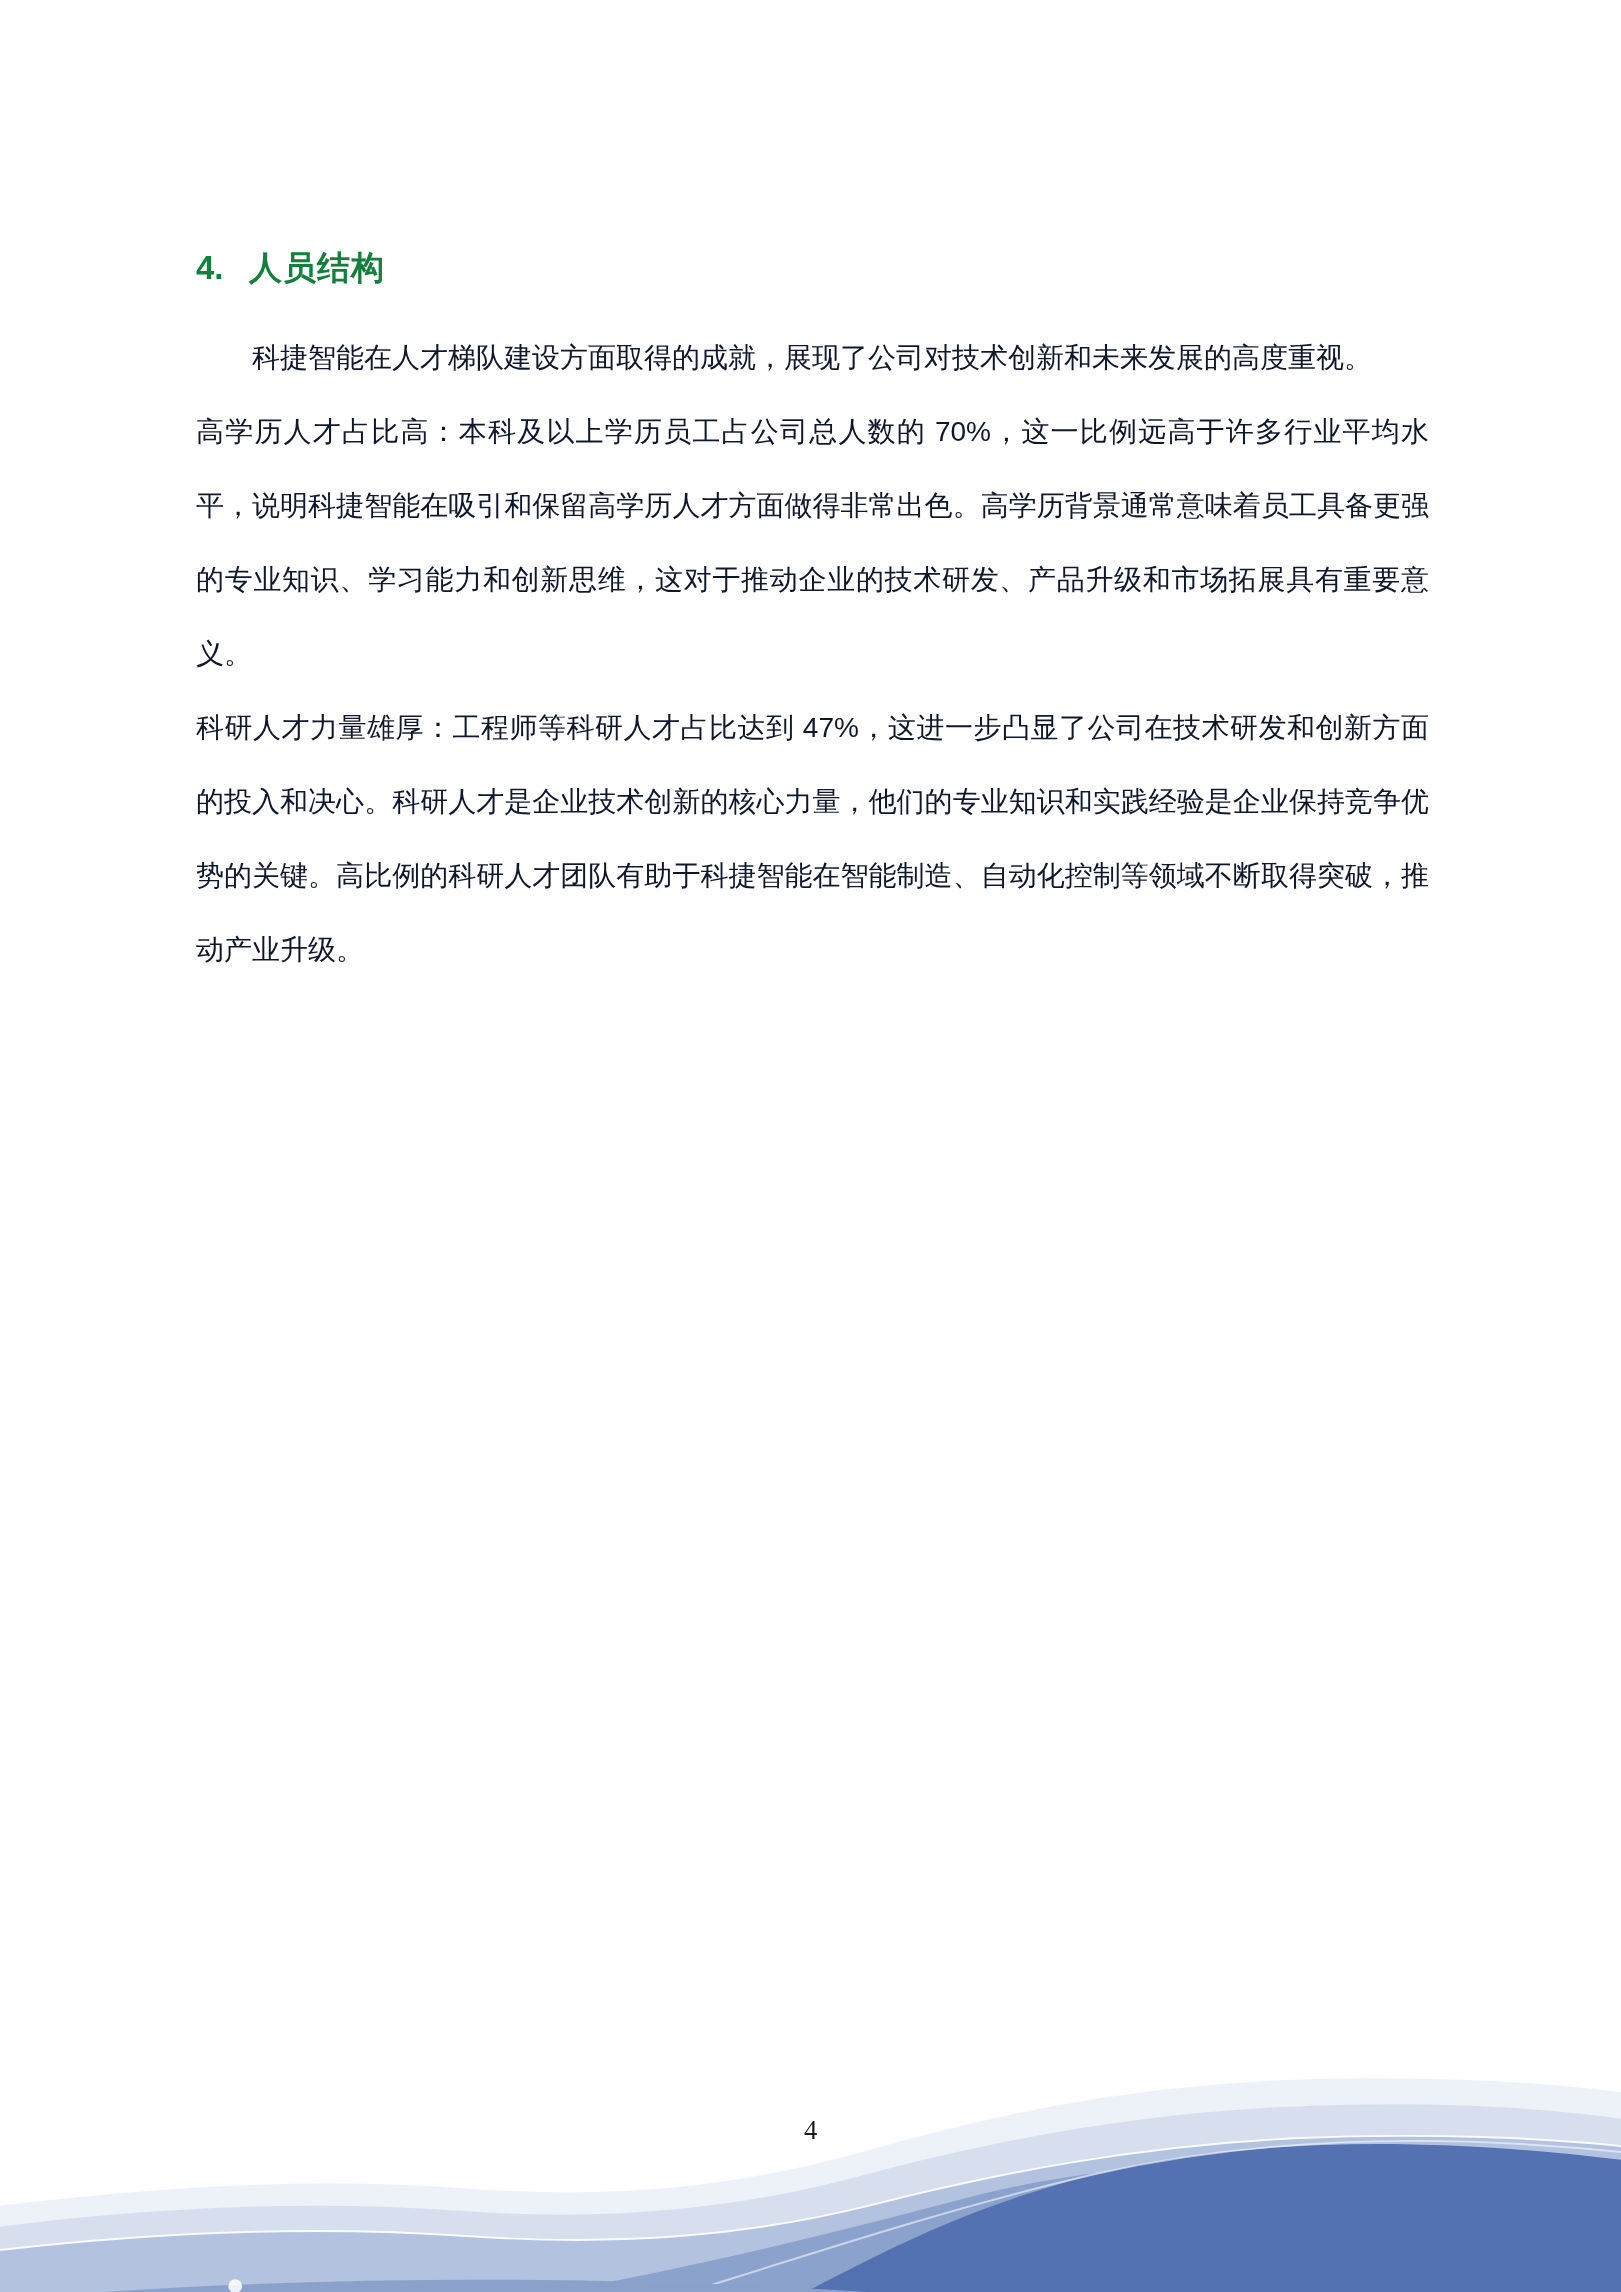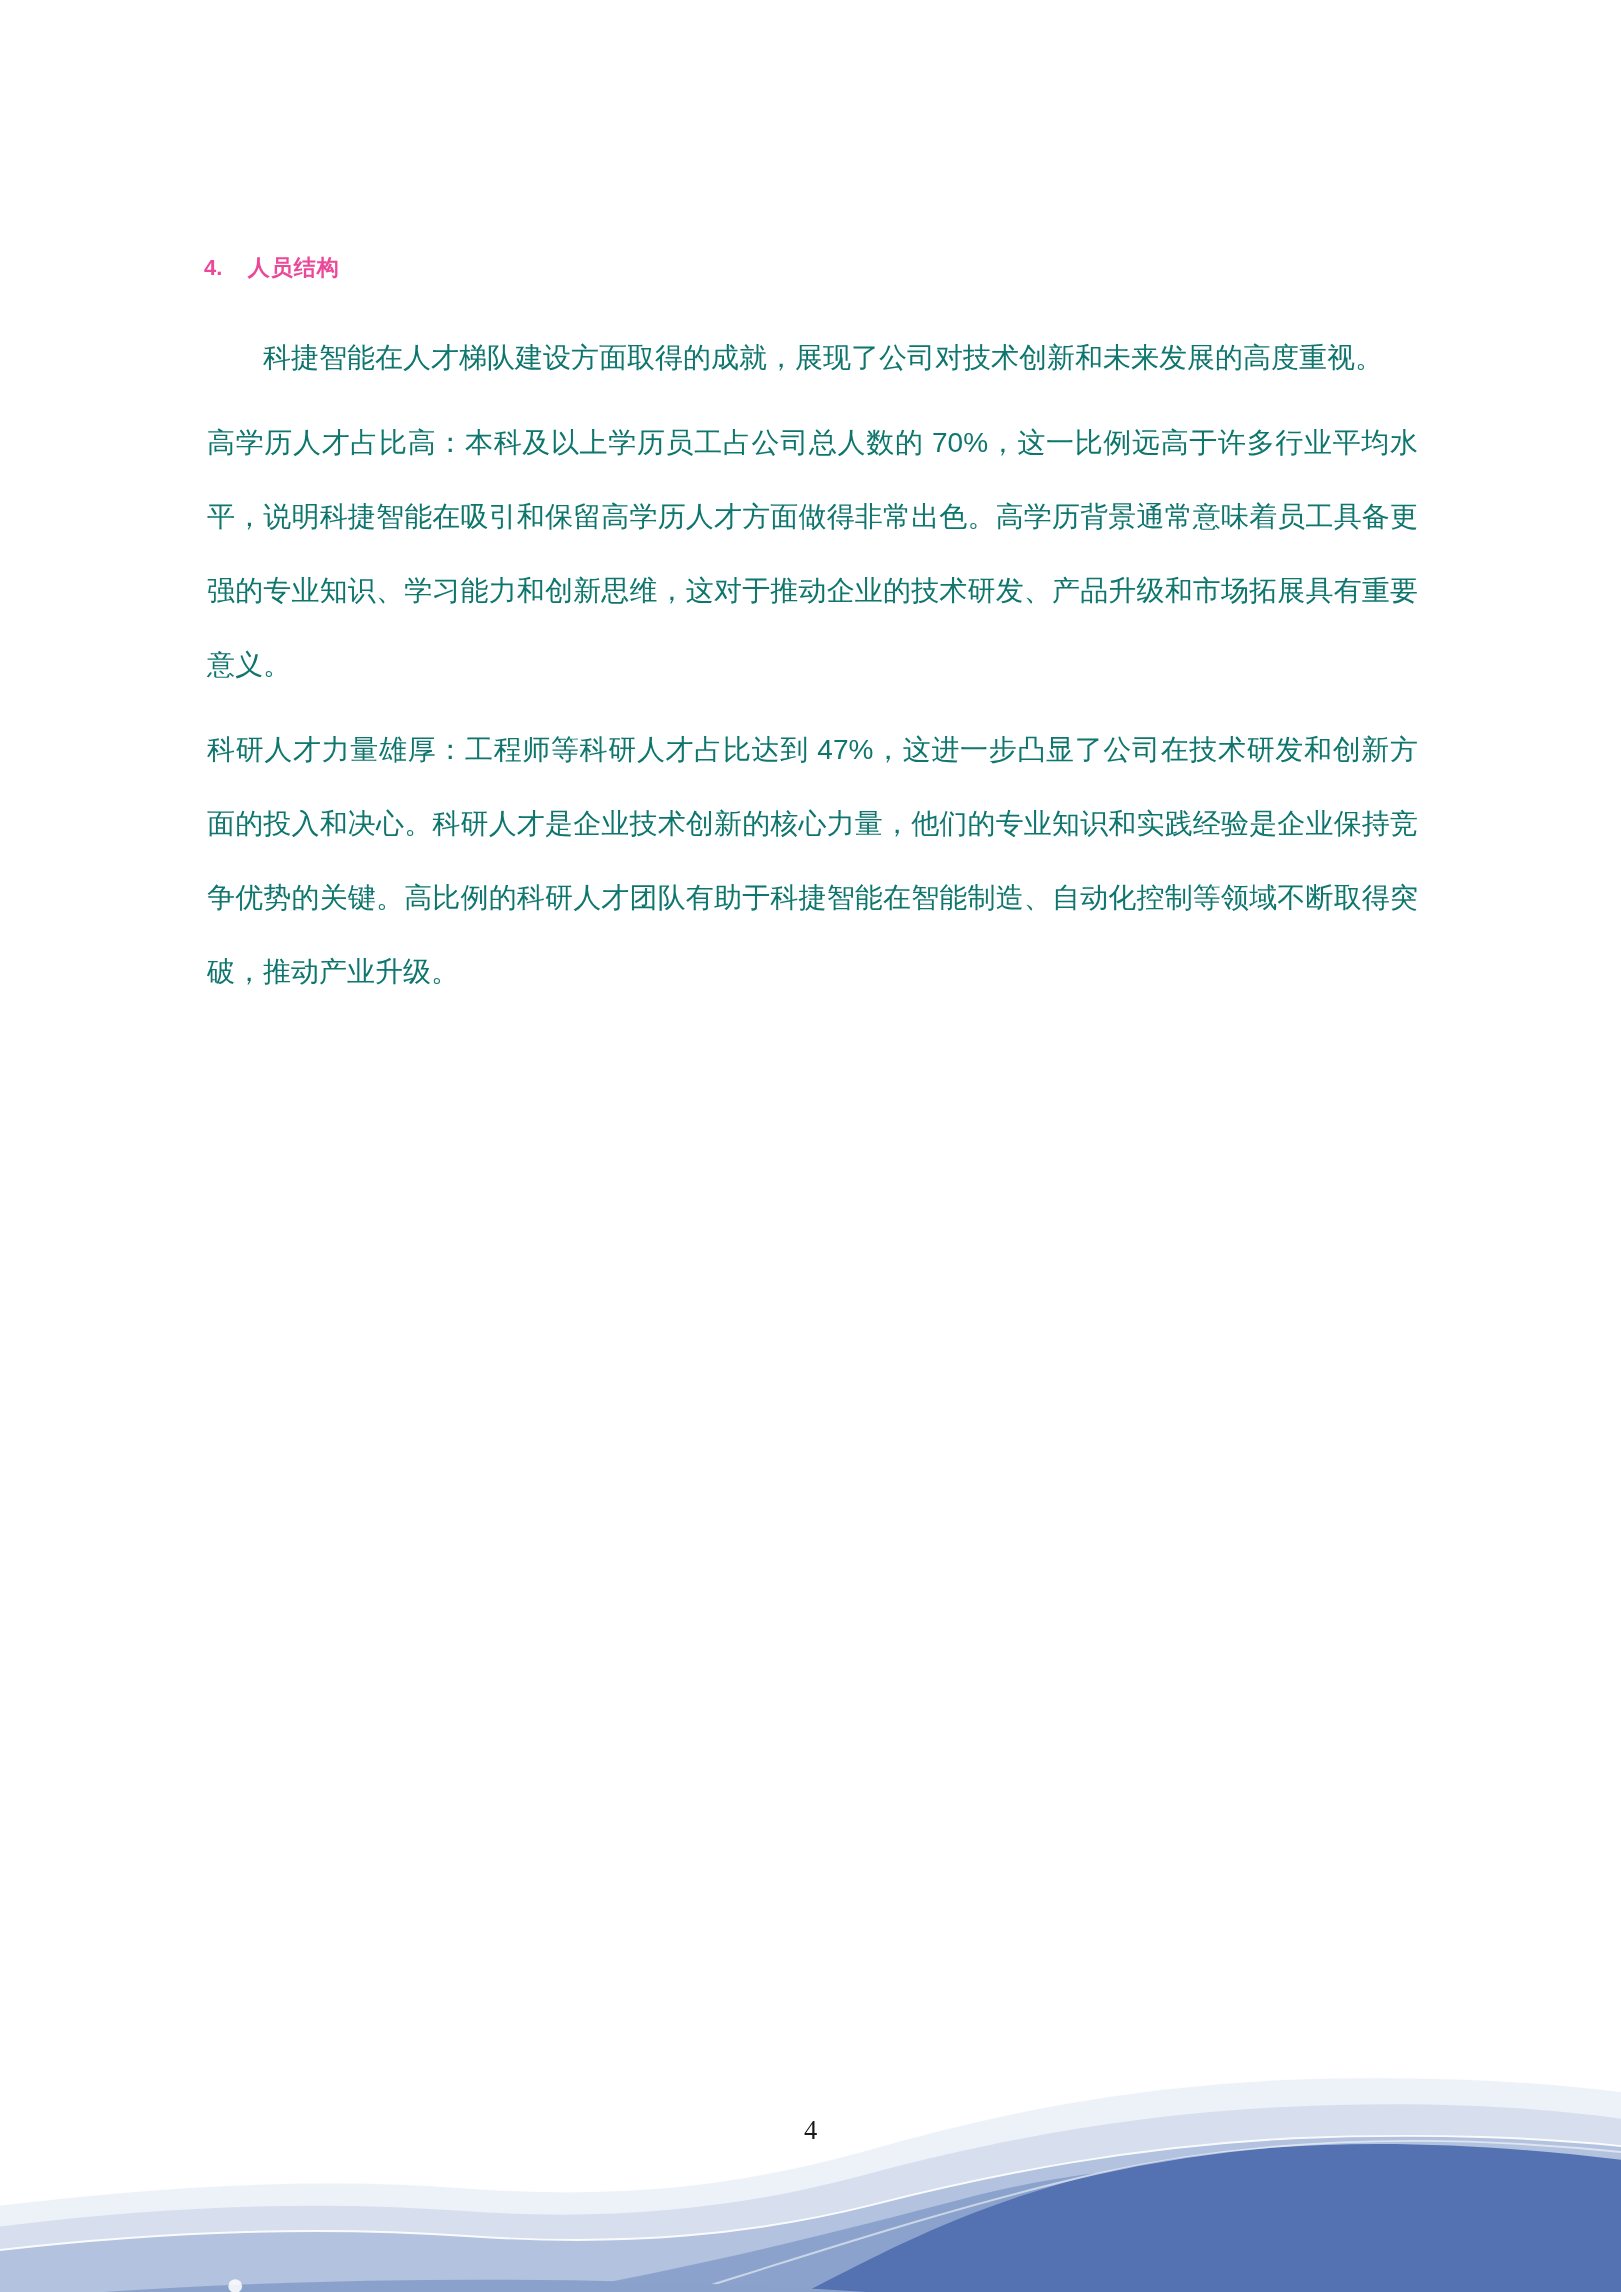--- a/index.html
+++ b/index.html
@@ -15,37 +15,37 @@
     overflow: hidden;
     font-family: "Liberation Sans", "DejaVu Sans", sans-serif;
   }
   .content {
     position: absolute;
     top: 247px;
     left: 196px;
     right: 192px;
   }
   .heading {
-    margin: 0 0 33px 8px;
-    font-size: 22px;
+    margin: 0 0 33px 0;
+    font-size: 33px;
     line-height: 41px;
     font-weight: bold;
-    color: #ec4899;
+    color: #15803d;
     letter-spacing: 1px;
   }
   .heading .num {
     display: inline-block;
     margin-right: 25.5px;
     letter-spacing: 0;
   }
   .body-text p {
-    margin: 11px;
+    margin: 0;
     font-size: 28px;
     line-height: 74px;
-    color: #0f766e;
+    color: #0f172a;
     text-align: justify;
     font-weight: 500;
   }
   .body-text p.indent {
     text-indent: 2em;
   }
   .page-number {
     position: absolute;
     top: 2115px;
     left: 0;

